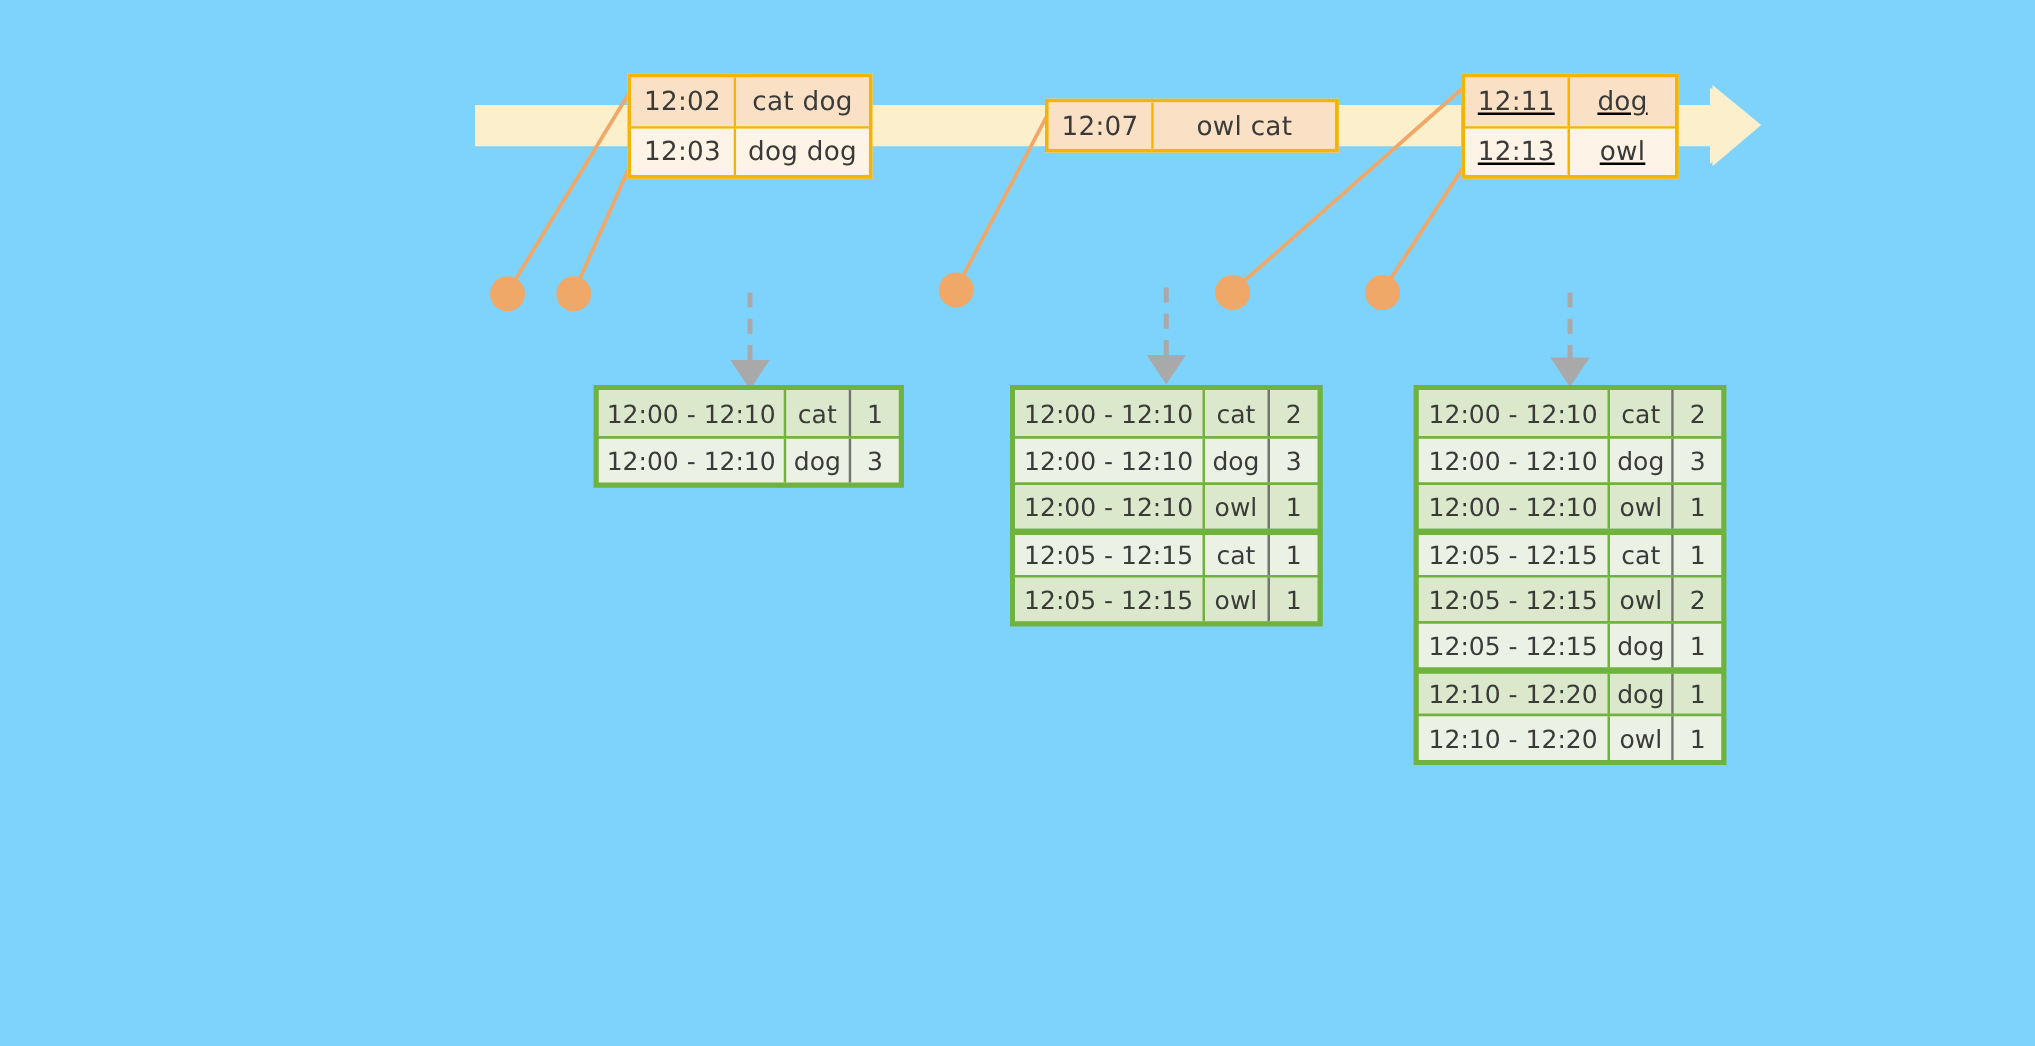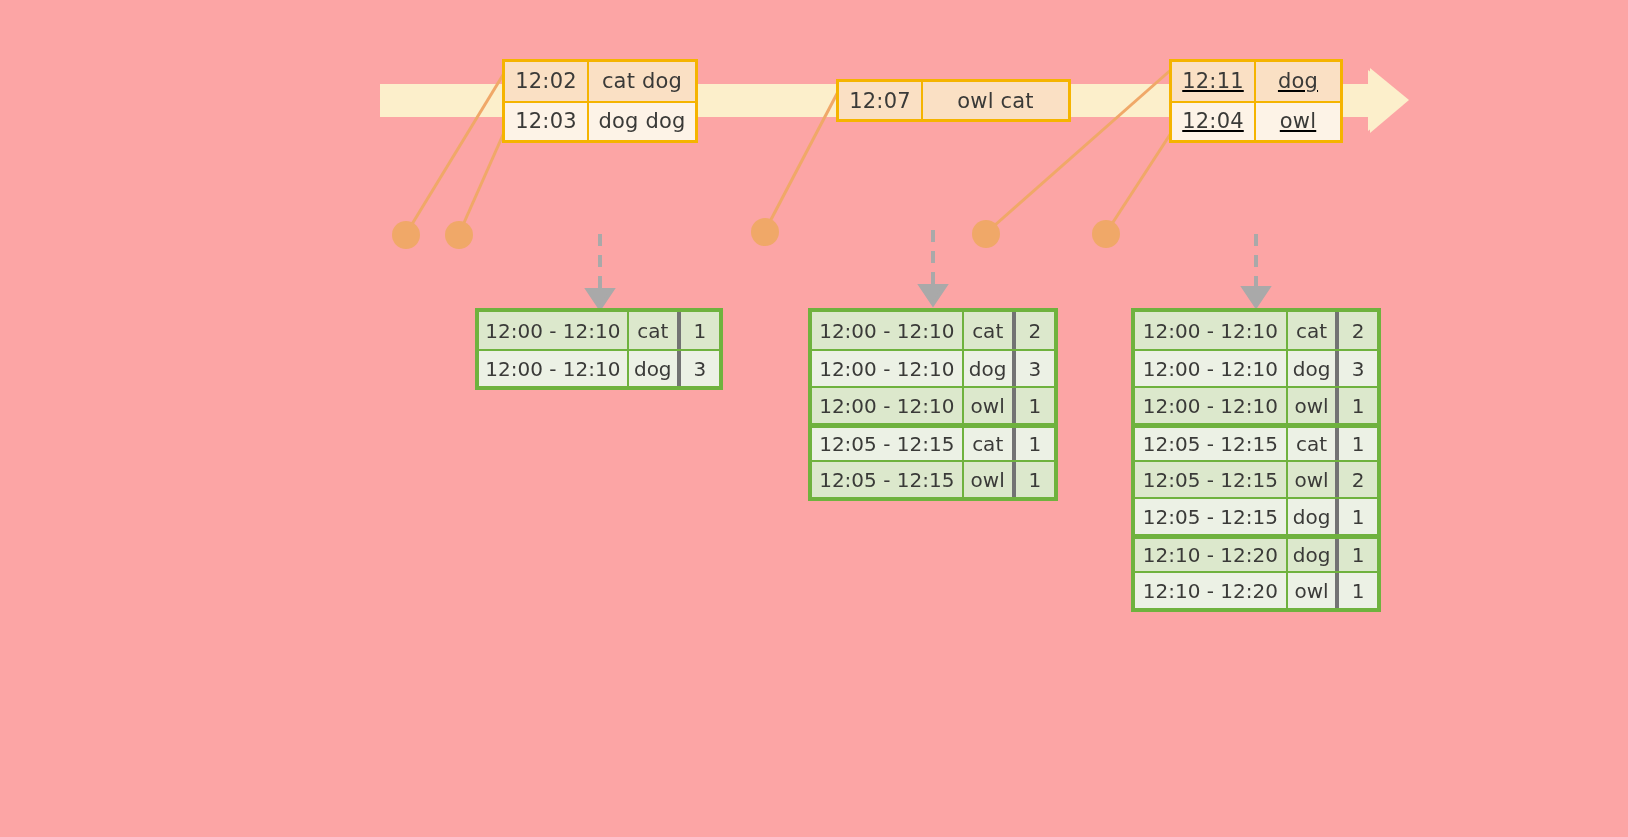--- a/index.html
+++ b/index.html
@@ -4,21 +4,21 @@
 <style>
   html, body {
     margin: 0;
     padding: 0;
     background: #000000;
   }
   #canvas {
     position: relative;
     width: 1628px;
     height: 837px;
-    background: #fca5a5;
+    background: #7dd3fc;
     font-family: "DejaVu Sans", sans-serif;
     overflow: hidden;
   }
   
   #timeline-svg {
     position: absolute;
     left: 0; top: 0;
     width: 1628px;
     height: 837px;
     pointer-events: none;
@@ -80,21 +80,21 @@
     display: flex;
     align-items: center;
     justify-content: center;
     box-sizing: border-box;
     color: #3a3a38;
     font-size: 20px;
   }
   .res-row.shadeA .res-cell { background: #DCE8CC; }
   .res-row.shadeB .res-cell { background: #ECF1E5; }
   .res-win   { width: 180px; border-right: 2px solid #6FB23E; }
-  .res-key   { width: 62px;  border-right: 4px solid #737373; }
+  .res-key   { width: 62px;  border-right: 2px solid #737373; }
   .res-count { width: 46px; }
   .t2 .res-win { width: 182px; }
   .t2 .res-key { width: 62px; }
   .t2 .res-count { width: 46px; }
   .t3 .res-win { width: 186px; }
   .t3 .res-key { width: 62px; }
   .t3 .res-count { width: 46px; }
 </style>
 </head>
 <body>
@@ -158,21 +158,21 @@
       <div class="ev-cell ev-payload">owl cat</div>
     </div>
   </div>
 
   <div class="event-box" id="ev3" style="left:1169px; top:59px; width:174px; height:84px;text-decoration:underline;">
     <div class="event-row odd">
       <div class="ev-cell ev-time">12:11</div>
       <div class="ev-cell ev-payload">dog</div>
     </div>
     <div class="event-row even">
-      <div class="ev-cell ev-time">12:04</div>
+      <div class="ev-cell ev-time">12:13</div>
       <div class="ev-cell ev-payload">owl</div>
     </div>
   </div>
 
   <div class="result-table t1" id="rt1" style="left:475px; top:308px; width:248px;">
     <div class="res-row shadeA">
       <div class="res-cell res-win">12:00 - 12:10</div>
       <div class="res-cell res-key">cat</div>
       <div class="res-cell res-count">1</div>
     </div>

